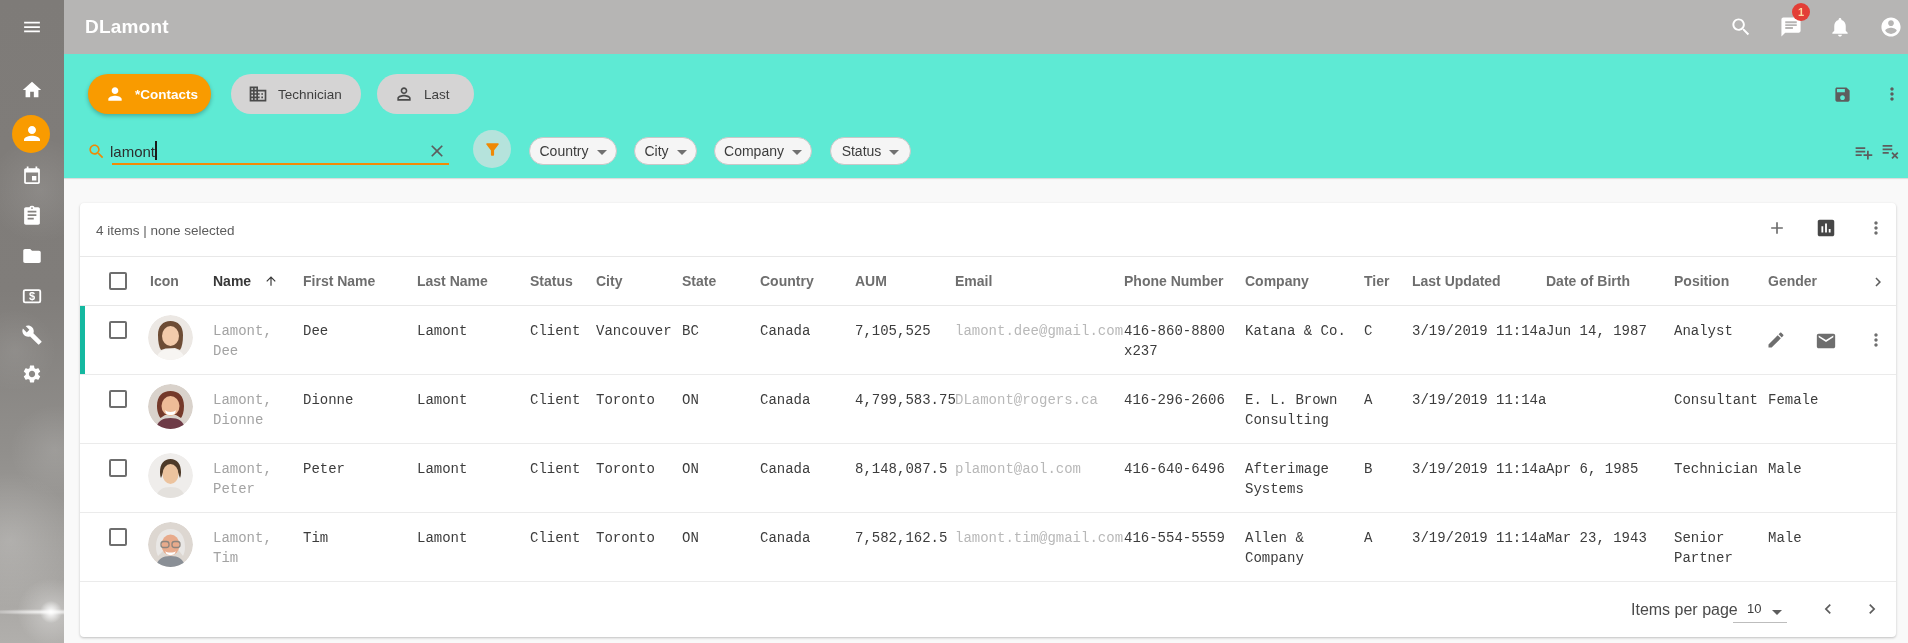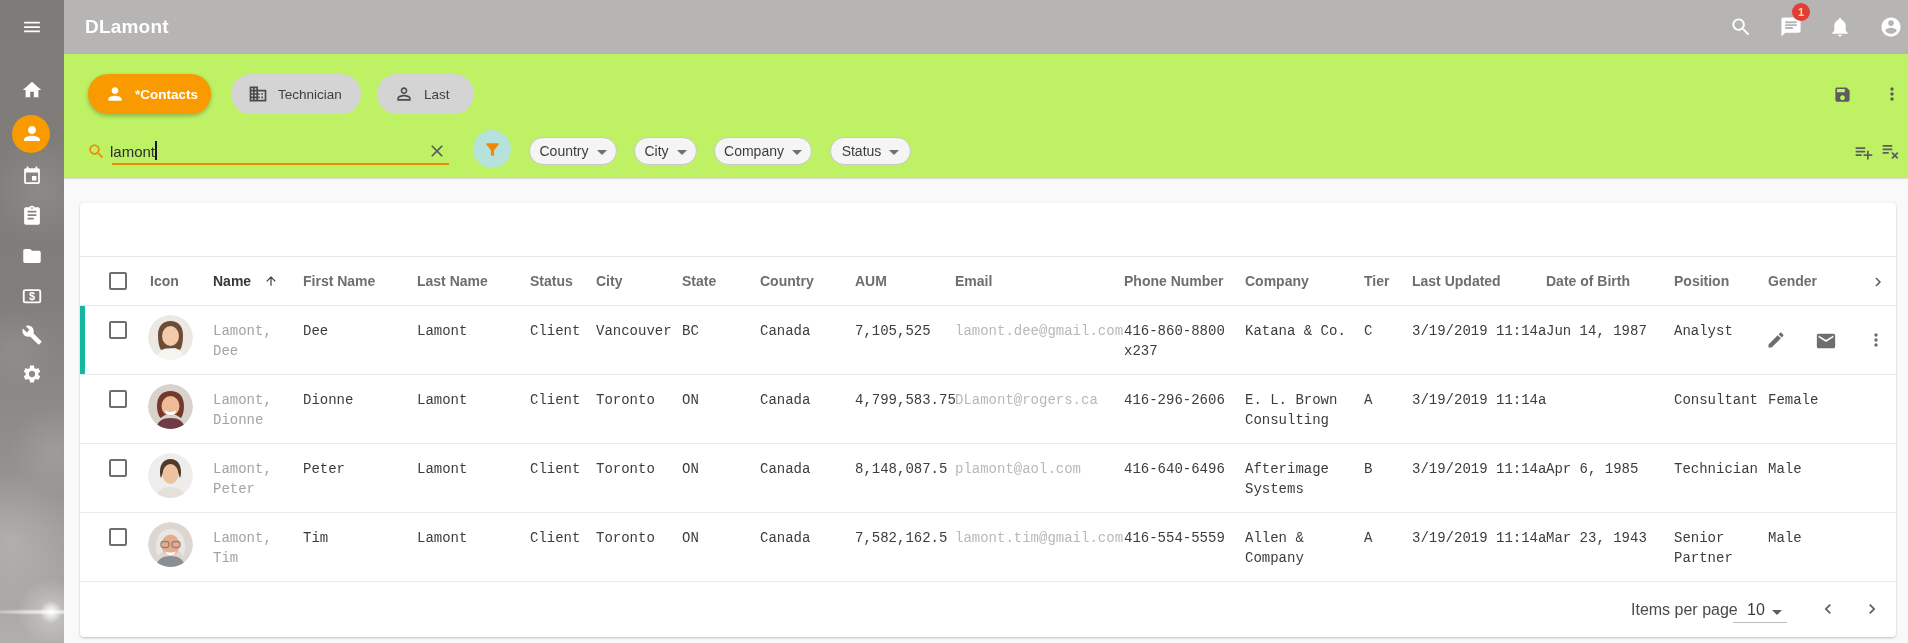--- a/index.html
+++ b/index.html
@@ -24,21 +24,21 @@
 #sb-active { position:absolute; left:12px; top:115px; width:38px; height:38px; border-radius:50%; background:#f99b00; }
 
 
 #topbar { position:absolute; left:64px; top:0; width:1844px; height:54px; background:#b6b5b4; box-shadow:0 2px 5px rgba(0,0,0,.25); }
 #topbar h1 { position:absolute; left:21px; top:16px; font-size:19px; font-weight:bold; color:#fff; letter-spacing:.2px; }
 .tbic { position:absolute; top:50%; transform:translate(-50%,-50%); }
 #badge { position:absolute; left:1728px; top:3px; width:18px; height:18px; border-radius:50%; background:#e33e36; color:#ffd9a0; font-size:11px; font-weight:bold; text-align:center; line-height:18px; }
 
 
 #content { position:absolute; left:64px; top:54px; width:1844px; height:589px; background:#f5f5f5; }
-#toolzone { position:absolute; left:0; top:0; width:1844px; height:125px; background:#bef264; border-bottom:1px solid #dcdcdc; }
+#toolzone { position:absolute; left:0; top:0; width:1844px; height:125px; background:#5eead4; border-bottom:1px solid #dcdcdc; }
 #tablezone { position:absolute; left:0; top:126px; width:1844px; height:463px; background:#f9f9f9; }
 
 .pill { position:absolute; top:20px; height:40px; border-radius:20px; display:flex; align-items:center; font-size:13.5px; }
 #pill-contacts { left:24px; width:123px; background:#f99b00; color:#fff; font-weight:bold;
   box-shadow:0 2px 4px rgba(0,0,0,.25); }
 #pill-companies { left:167px; width:130px; background:#d5d4d4; color:#3f3f3f; }
 #pill-users { left:313px; width:97px; background:#d5d4d4; color:#3f3f3f; }
 .pill svg { margin-left:17px; margin-right:10px; }
 
 
@@ -184,20 +184,32 @@
       </div>
     <svg class="abs" style="left:1789px; top:88px" width="21" height="21" viewBox="0 0 24 24" fill="#5d5d5d">
         <path d="M14 10H3v2h11v-2zm0-4H3v2h11V6zm4 8v-4h-2v4h-4v2h4v4h2v-4h4v-2h-4zM3 16h7v-2H3v2z"></path>
       </svg>
     <svg class="abs" style="left:1816px; top:88px" width="21" height="21" viewBox="0 0 24 24" fill="#5d5d5d">
         <path d="M14 10H3v2h11v-2zm0-4H3v2h11V6zM3 16h7v-2H3v2zm11.4 6L17 19.4 19.6 22 21 20.6 18.4 18 21 15.4 19.6 14 17 16.6 14.4 14 13 15.4 15.6 18 13 20.6 14.4 22z" transform="translate(0,-2.5)"></path>
       </svg>
   </div>
   <div id="tablezone"></div>
   <div id="card">
+    <div id="card-head">
+      <div id="items-lbl">4 items | none selected</div>
+      <svg class="abs" style="left:1687px; top:15px" width="20" height="20" viewBox="0 0 24 24" fill="#6e6e6e">
+          <path d="M19 13h-6v6h-2v-6H5v-2h6V5h2v6h6v2z"></path>
+        </svg>
+      <svg class="abs" style="left:1735px; top:14px" width="22" height="22" viewBox="0 0 24 24" fill="#464646">
+          <path d="M19 3H5c-1.1 0-2 .9-2 2v14c0 1.1.9 2 2 2h14c1.1 0 2-.9 2-2V5c0-1.1-.9-2-2-2zM9 17H7v-7h2v7zm4 0h-2V7h2v10zm4 0h-2v-4h2v4z"></path>
+        </svg>
+      <svg class="abs" style="left:1786px; top:15px" width="20" height="20" viewBox="0 0 24 24" fill="#6e6e6e">
+          <path d="M12 8c1.1 0 2-.9 2-2s-.9-2-2-2-2 .9-2 2 .9 2 2 2zm0 2c-1.1 0-2 .9-2 2s.9 2 2 2 2-.9 2-2-.9-2-2-2zm0 6c-1.1 0-2 .9-2 2s.9 2 2 2 2-.9 2-2-.9-2-2-2z"></path>
+        </svg>
+    </div>
     <div id="hdr-row">
       <div class="cbx" style="top:15px"></div>
       <span class="hc" style="left:70px">Icon</span>
       <span class="hc" style="left:133px; color:#373737">Name</span>
       <svg class="abs" style="left:184px; top:17px" width="14" height="14" viewBox="0 0 24 24" fill="#373737">
           <path d="M4 12l1.41 1.41L11 7.83V20h2V7.83l5.58 5.59L20 12l-8-8-8 8z"></path>
         </svg>
       <span class="hc" style="left:223px">First Name</span>
       <span class="hc" style="left:337px">Last Name</span>
       <span class="hc" style="left:450px">Status</span>
@@ -332,21 +344,21 @@
       <span class="rc" style="left:1044px">416-554-5559</span>
       <span class="rc" style="left:1165px">Allen &amp;<br>Company</span>
       <span class="rc" style="left:1284px">A</span>
       <span class="rc" style="left:1332px">3/19/2019 11:14a</span>
       <span class="rc" style="left:1466px">Mar 23, 1943</span>
       <span class="rc" style="left:1594px">Senior<br>Partner</span>
       <span class="rc" style="left:1688px">Male</span>
     </div>
     <div id="card-foot">
       <span class="abs" style="left:1551px; top:19px; font-size:16px; color:#4a4a4a">Items per page</span>
-      <span class="abs" style="left:1667px; top:19px; font-size:16px; color:#3c3c3c">10</span>
+      <span class="abs" style="left:1667px; top:19px; font-size:13px; color:#3c3c3c">10</span>
       <div class="abs" style="left:1692px; top:28px; width:0; height:0; border-left:5px solid transparent; border-right:5px solid transparent; border-top:5px solid #5d5d5d"></div>
       <div class="abs" style="left:1653px; top:40px; width:54px; height:1px; background:#bdbdbd"></div>
       <svg class="abs" style="left:1738px; top:17px" width="20" height="20" viewBox="0 0 24 24" fill="#5d5d5d">
           <path d="M15.41 7.41 14 6l-6 6 6 6 1.41-1.41L10.83 12z"></path>
         </svg>
       <svg class="abs" style="left:1782px; top:17px" width="20" height="20" viewBox="0 0 24 24" fill="#5d5d5d">
           <path d="M10 6L8.59 7.41 13.17 12l-4.58 4.59L10 18l6-6z"></path>
         </svg>
     </div>
   </div>

